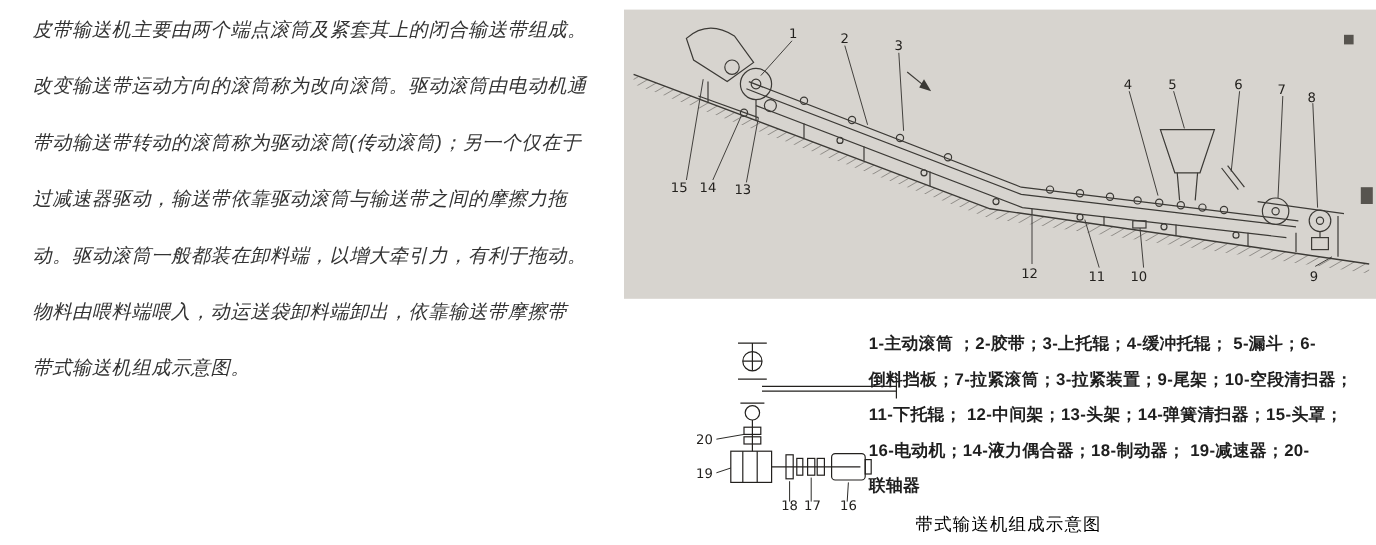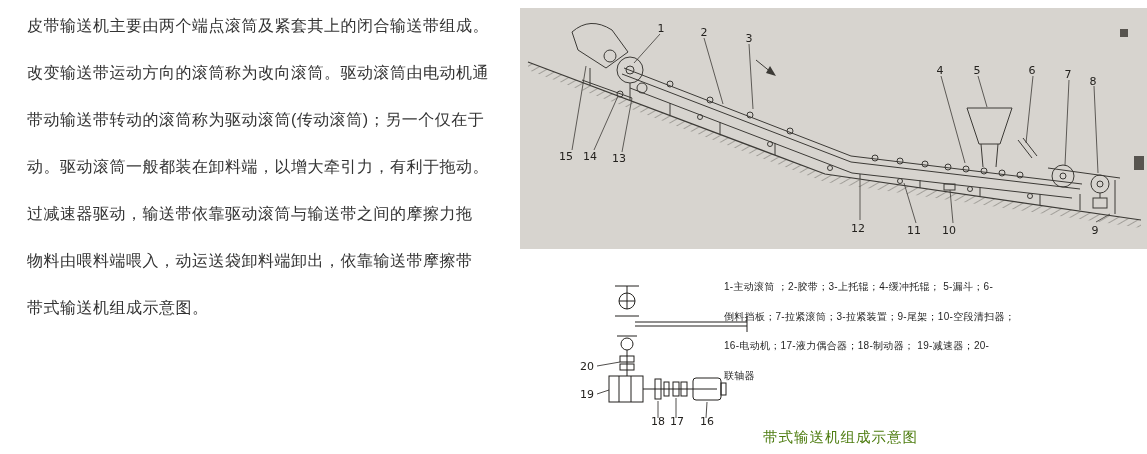--- a/index.html
+++ b/index.html
@@ -2,56 +2,56 @@
 <html><head>
 <meta charset="utf-8">
 <style>
   html,body { margin:0; padding:0; background:#ffffff; }
   .page {
     position:relative; width:1147px; height:454px; background:#ffffff;
     font-family:"Liberation Sans","DejaVu Sans",sans-serif; color:#2c2c2c;
     overflow:hidden;
   }
   
-  .body-text { position:absolute; left:27px; top:2px; width:490px; }
+  .body-text { position:absolute; left:27px; top:2px; width:490px;font-style:italic; }
   .body-text p {
     margin:0; font-size:16px; line-height:47px; letter-spacing:0.5px;
     white-space:nowrap; color:#333333;
   }
   
   .figure-top {
     position:absolute; left:520px; top:8px; width:627px; height:241px;
     background:#d7d4cf;
   }
   .figure-top svg { display:block; }
   
   .drive-diagram { position:absolute; left:569px; top:278px; width:205px; height:148px; }
   
   .legend { position:absolute; left:724px; top:272px; width:423px; }
   .legend p {
-    margin:0; font-size:10px; line-height:29.5px; letter-spacing:0.3px;
-    white-space:nowrap; color:#1f1f1f;
+    margin:0; font-size:14px; line-height:29.5px; letter-spacing:0.3px;
+    white-space:nowrap; color:#1f1f1f;font-weight:bold;
   }
   .caption {
-    position:absolute; left:763px; top:428px; font-size:14.5px; color:#4d7c0f;
+    position:absolute; left:763px; top:428px; font-size:14.5px; color:#000000;
     letter-spacing:1px;
   }
   svg text { font-family:"DejaVu Sans",sans-serif; }
 </style>
 </head>
 <body>
 
 <div class="page">
 
   <div class="body-text">
     <p>皮带输送机主要由两个端点滚筒及紧套其上的闭合输送带组成。</p>
     <p>改变输送带运动方向的滚筒称为改向滚筒。驱动滚筒由电动机通</p>
     <p>带动输送带转动的滚筒称为驱动滚筒(传动滚筒)；另一个仅在于</p>
+    <p>过减速器驱动，输送带依靠驱动滚筒与输送带之间的摩擦力拖</p>
     <p>动。驱动滚筒一般都装在卸料端，以增大牵引力，有利于拖动。</p>
-    <p>过减速器驱动，输送带依靠驱动滚筒与输送带之间的摩擦力拖</p>
     <p>物料由喂料端喂入，动运送袋卸料端卸出，依靠输送带摩擦带</p>
     <p>带式输送机组成示意图。</p>
   </div>
 
   <div class="figure-top">
     <svg viewBox="0 0 627 241" width="627" height="241">
       <defs>
         <pattern id="hatch" patternUnits="userSpaceOnUse" width="6" height="6" patternTransform="rotate(60)">
           <line x1="0" y1="0" x2="0" y2="6" stroke="#6e6b66" stroke-width="1"></line>
         </pattern>
@@ -195,19 +195,20 @@
         <text x="89" y="147">18</text>
         <text x="108" y="147">17</text>
         <text x="138" y="147">16</text>
       </g>
     </svg>
   </div>
 
   <div class="legend">
     <p>1-主动滚筒 ；2-胶带；3-上托辊；4-缓冲托辊； 5-漏斗；6-</p>
     <p>倒料挡板；7-拉紧滚筒；3-拉紧装置；9-尾架；10-空段清扫器；</p>
-    <p>16-电动机；17-液力偶合器；18-制动器； 19-减速器；20-</p>
+    <p>11-下托辊； 12-中间架；13-头架；14-弹簧清扫器；15-头罩；</p>
+    <p>16-电动机；14-液力偶合器；18-制动器； 19-减速器；20-</p>
     <p>联轴器</p>
   </div>
 
   <div class="caption">带式输送机组成示意图</div>
 
 </div>
 
 </body></html>

